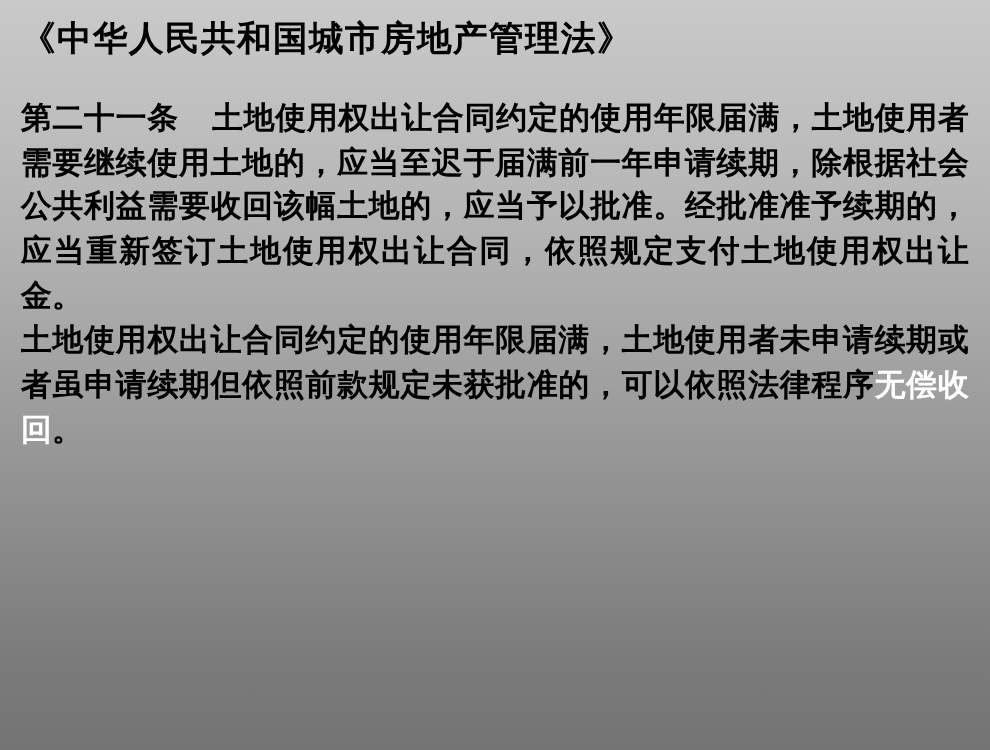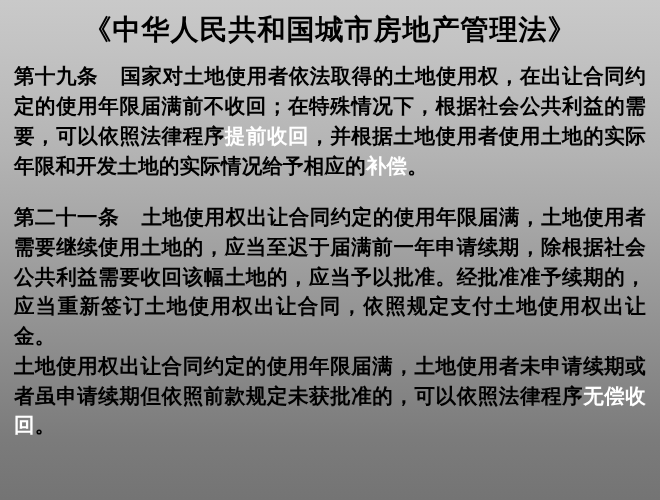--- a/index.html
+++ b/index.html
@@ -26,22 +26,21 @@
         #a9a9a9 42%,
         #9d9d9d 54%,
         #919191 66%,
         #858585 78%,
         #7b7b7b 88%,
         #747474 100%);
     padding: 8px 14px 0 14px;
     color: #000000;
   }
   .doc-title {
-    text-align: center;
-    font-size: 28px;
+    font-size: 23px;
     font-weight: bold;
     letter-spacing: 1px;
     line-height: 1.3;
     margin: 4px 0 14px 0;
     color: #000;
   }
   .para {
     font-size: 20.5px;
     font-weight: bold;
     line-height: 1.45;
@@ -63,22 +62,19 @@
     color: #ffffff;
   }
 </style>
 </head>
 <body>
 
 <div class="slide">
 
   <div class="doc-title">《中华人民共和国城市房地产管理法》</div>
 
-  <p class="para">
-    <span>第十九条</span><span class="indent"></span><span>国家对土地使用者依法取得的土地使用权，在出让合同约定的使用年限届满前不收回；在特殊情况下，根据社会公共利益的需要，可以依照法律程序</span><span class="hl">提前收回</span><span>，并根据土地使用者使用土地的实际年限和开发土地的实际情况给予相应的</span><span class="hl">补偿</span><span>。</span>
-  </p>
 
   <p class="para second">
     <span>第二十一条</span><span class="indent"></span><span>土地使用权出让合同约定的使用年限届满，土地使用者需要继续使用土地的，应当至迟于届满前一年申请续期，除根据社会公共利益需要收回该幅土地的，应当予以批准。经批准准予续期的，应当重新签订土地使用权出让合同，依照规定支付土地使用权出让金。</span><br>
     <span>土地使用权出让合同约定的使用年限届满，土地使用者未申请续期或者虽申请续期但依照前款规定未获批准的，可以依照法律程序</span><span class="hl">无偿收回</span><span>。</span>
   </p>
 
 </div>
 
 </body></html>

